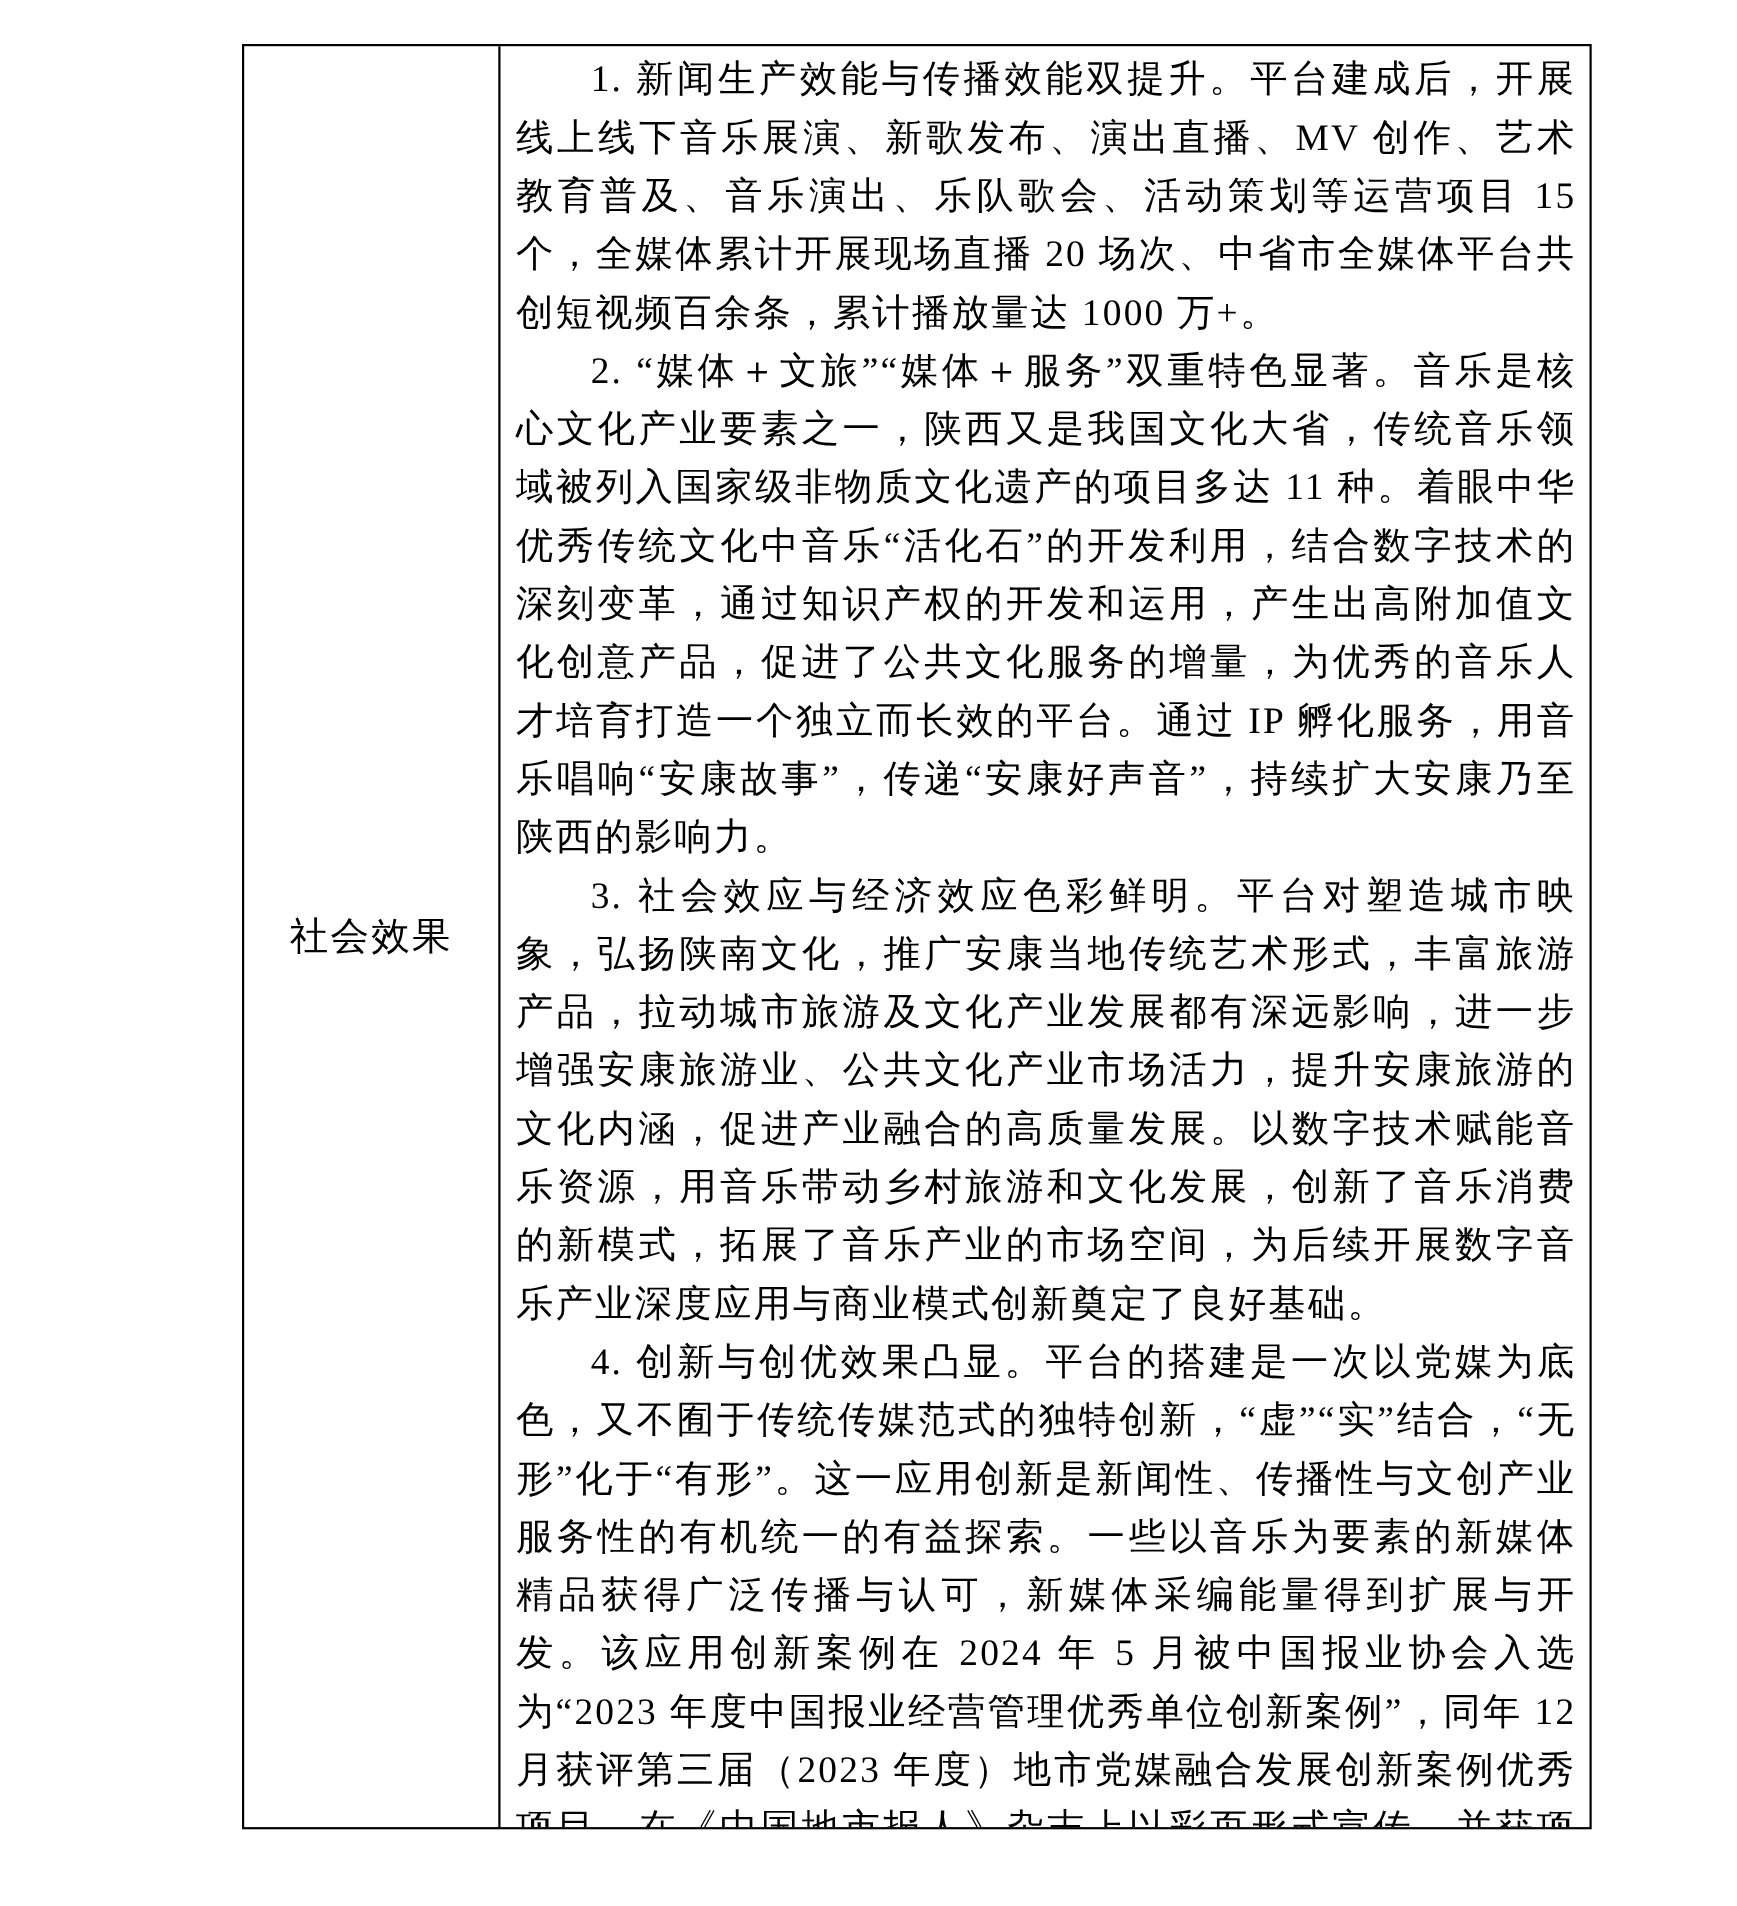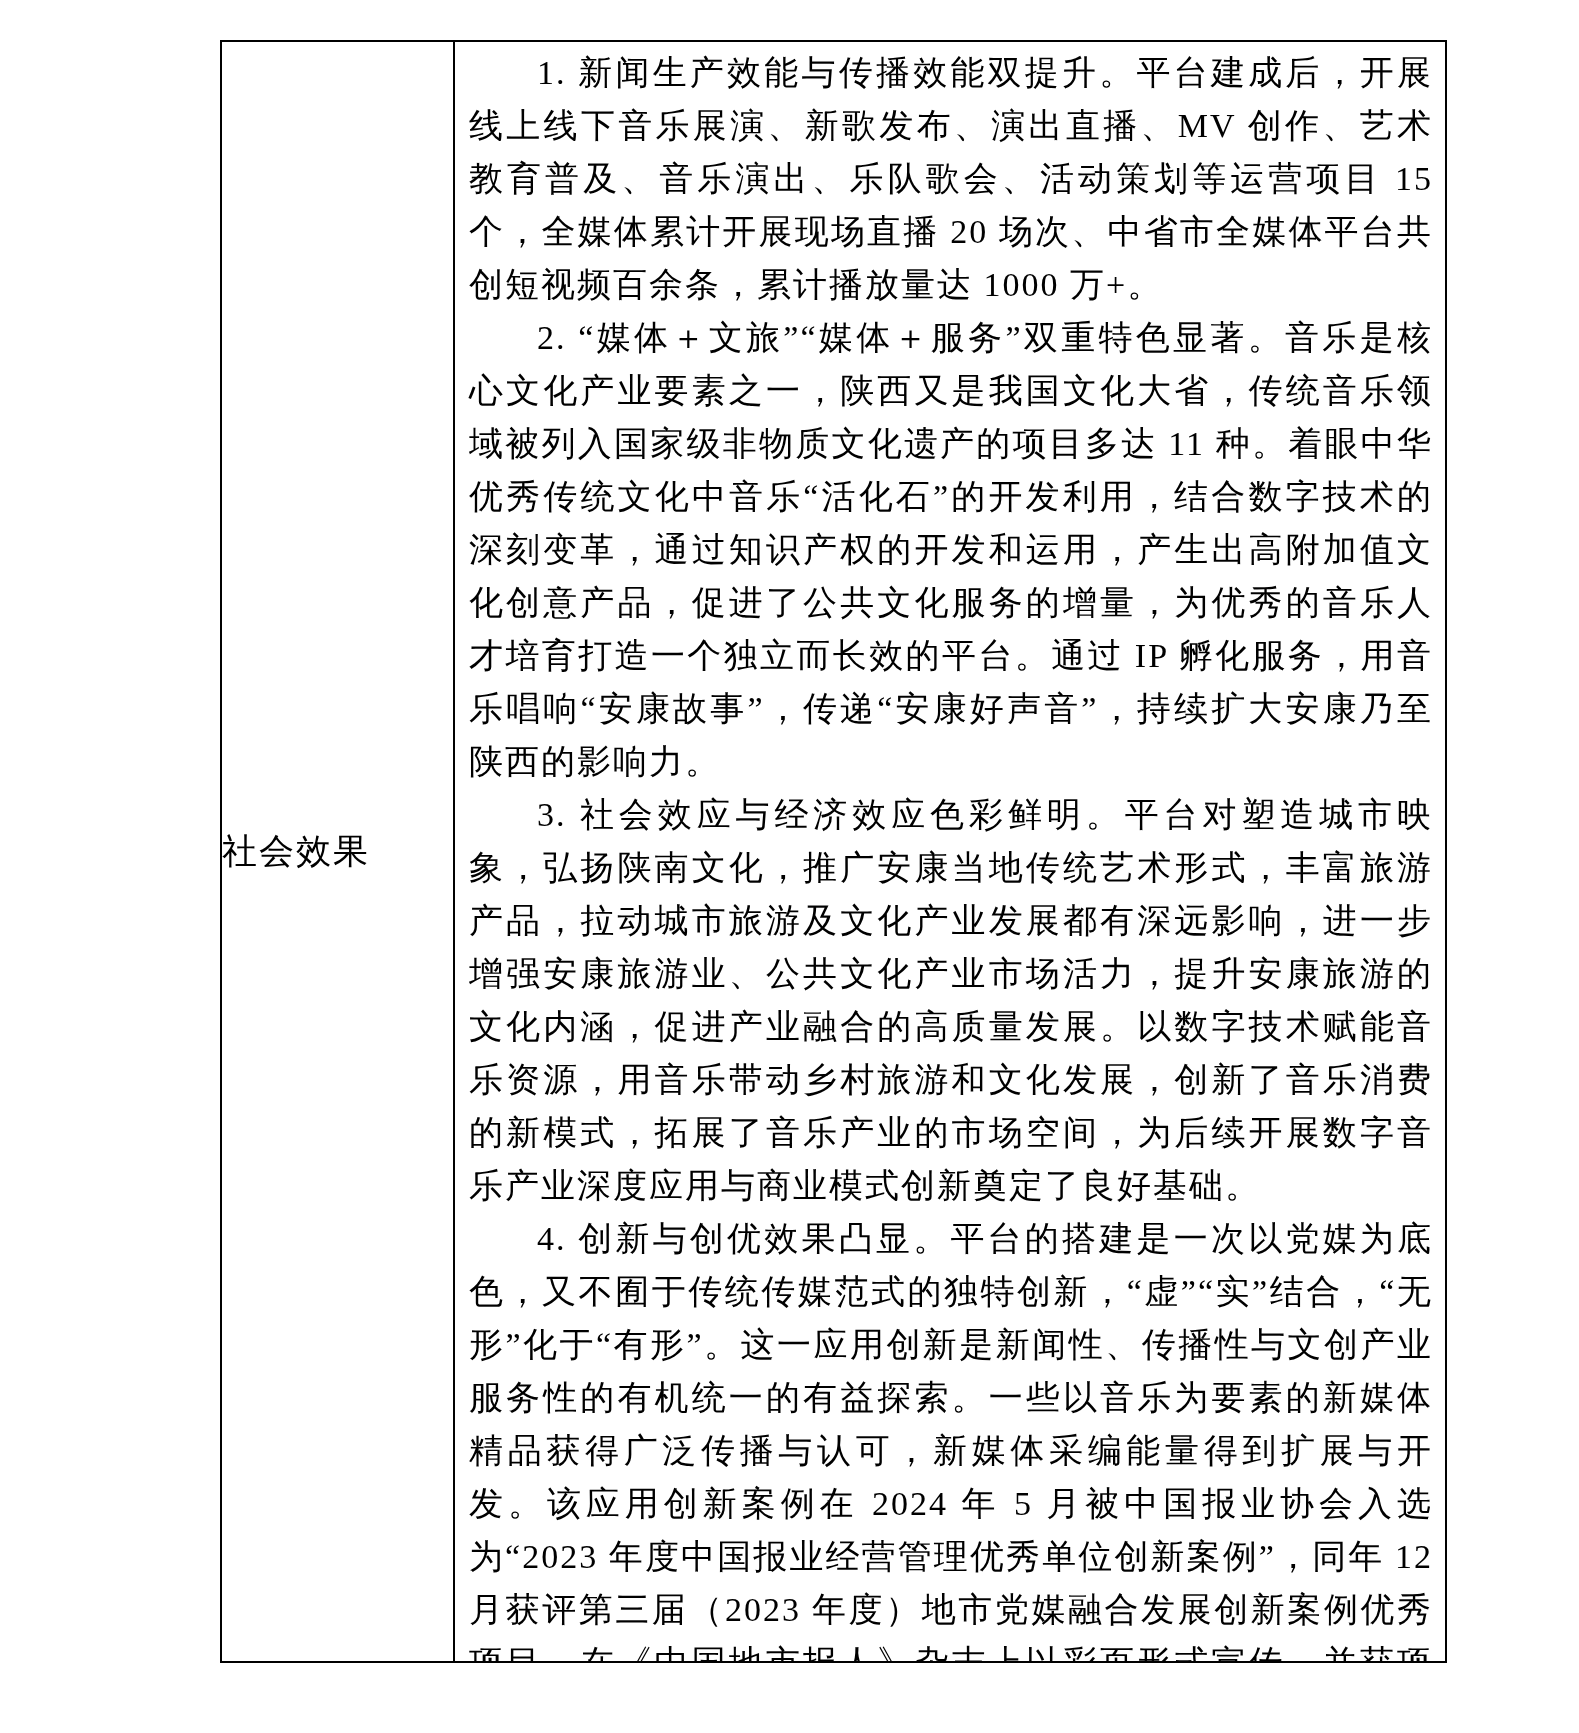--- a/index.html
+++ b/index.html
@@ -25,21 +25,21 @@
     box-sizing: border-box;
     display: flex;
     background: #ffffff;
   }
   .label-cell {
     width: 233px;
     box-sizing: border-box;
     border-right: 2px solid #000000;
     display: flex;
     align-items: center;
-    justify-content: flex-start;
+    justify-content: center;
   }
   .label-cell .row-label {
     font-size: 35px;
     letter-spacing: 2px;
     white-space: nowrap;
   }
   .content-cell {
     flex: 1;
     box-sizing: border-box;
     padding: 4px 12px 0 14px;

